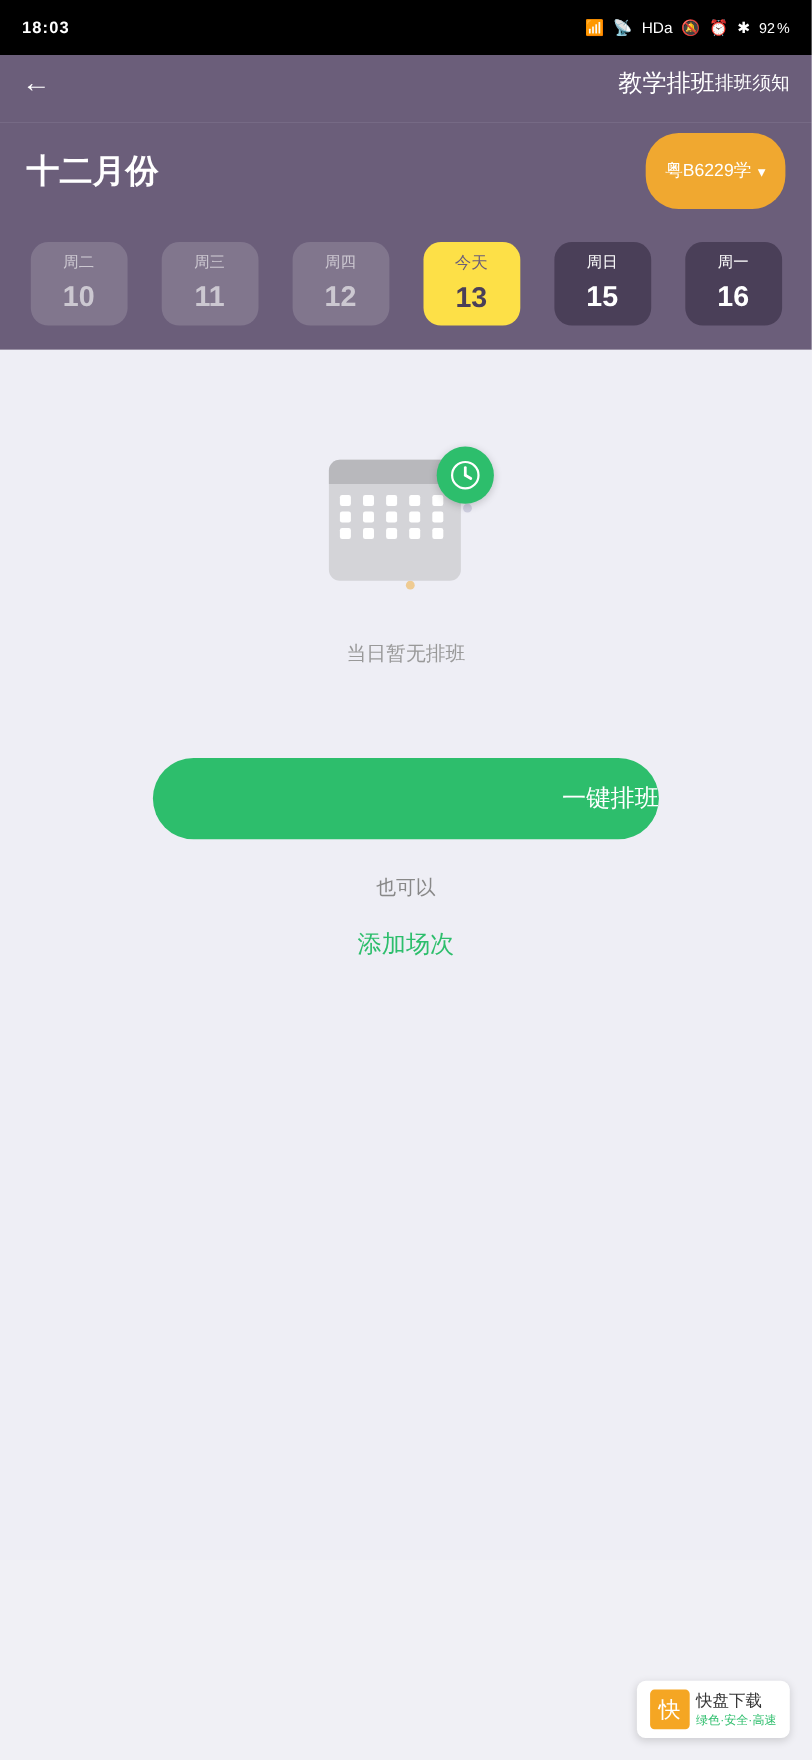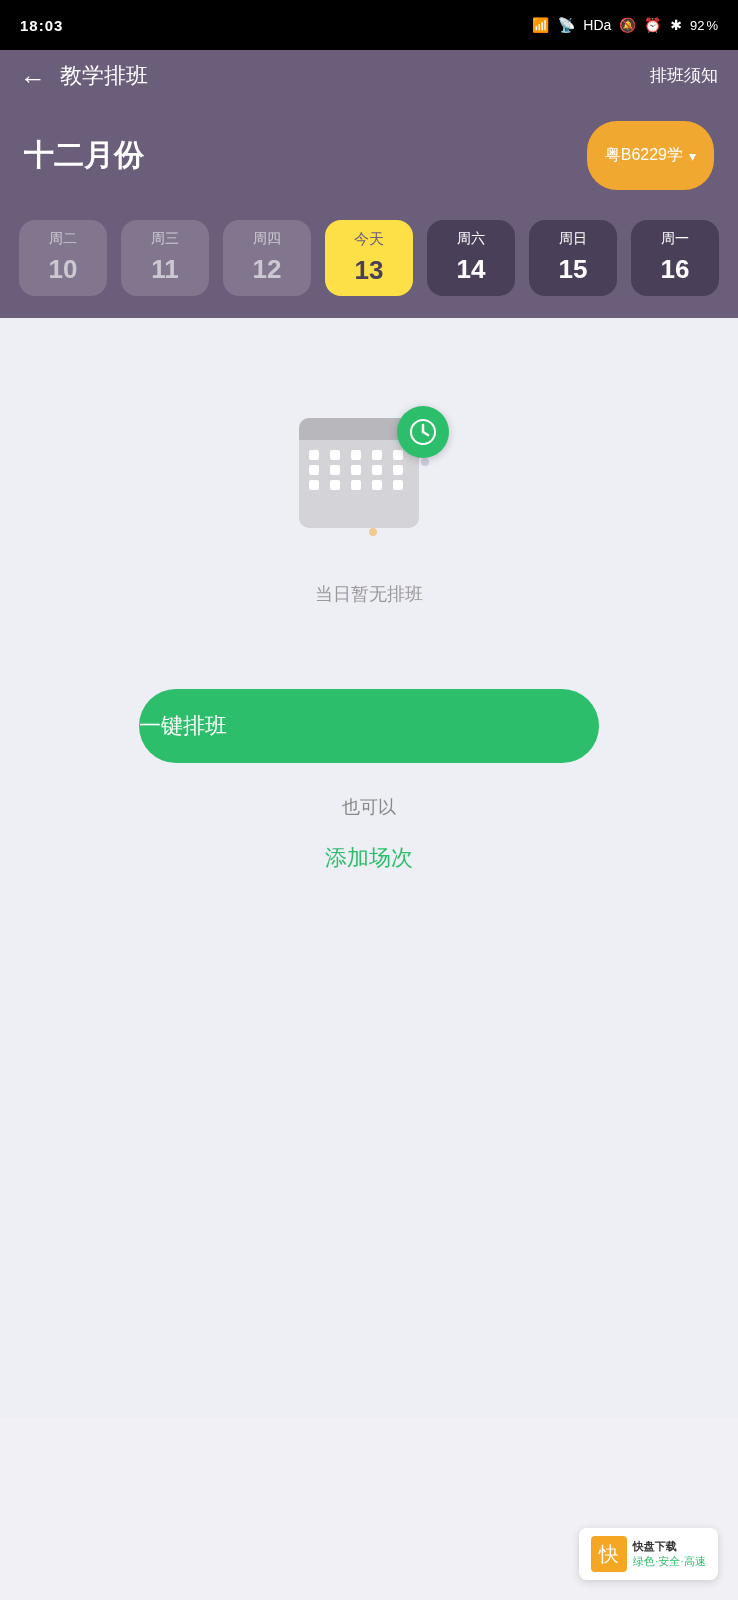--- a/index.html
+++ b/index.html
@@ -52,21 +52,21 @@
       color: white;
       font-size: 26px;
       cursor: pointer;
       width: 40px;
     }
     .header-title {
       color: white;
       font-size: 22px;
       font-weight: 500;
       flex: 1;
-      text-align: left;
+      text-align: right;
     }
     .header-action {
       color: white;
       font-size: 17px;
       white-space: nowrap;
     }
 
     
     .month-row {
       background: #6b5e7a;
@@ -231,21 +231,21 @@
     .one-click-btn {
       background: #2dbe6c;
       color: white;
       border: none;
       border-radius: 50px;
       padding: 22px 0;
       width: 460px;
       font-size: 22px;
       font-weight: 500;
       cursor: pointer;
-      text-align: left;
+      text-align: right;
       margin-bottom: 32px;
     }
 
     .also-text {
       color: #888;
       font-size: 18px;
       margin-bottom: 24px;
     }
 
     .add-session-link {
@@ -276,22 +276,22 @@
       align-items: center;
       justify-content: center;
       font-size: 20px;
       color: white;
     }
     .watermark-text {
       display: flex;
       flex-direction: column;
     }
     .watermark-name {
-      font-size: 11px;
-      font-weight: 700;
+      font-size: 15px;
+      font-weight: 400;
       color: #333;
     }
     .watermark-slogan {
       font-size: 11px;
       color: #2dbe6c;
     }
   </style>
 </head>
 <body>
 
@@ -334,24 +334,20 @@
   </div>
   <div class="day-item past">
     <span class="day-label">周四</span>
     <span class="day-number">12</span>
   </div>
   <div class="day-item today">
     <span class="day-label">今天</span>
     <span class="day-number">13</span>
   </div>
   <div class="day-item future">
-    <span class="day-label">周六</span>
-    <span class="day-number">14</span>
-  </div>
-  <div class="day-item future">
     <span class="day-label">周日</span>
     <span class="day-number">15</span>
   </div>
   <div class="day-item future">
     <span class="day-label">周一</span>
     <span class="day-number">16</span>
   </div>
 </div>
 
 <div class="main-content">

